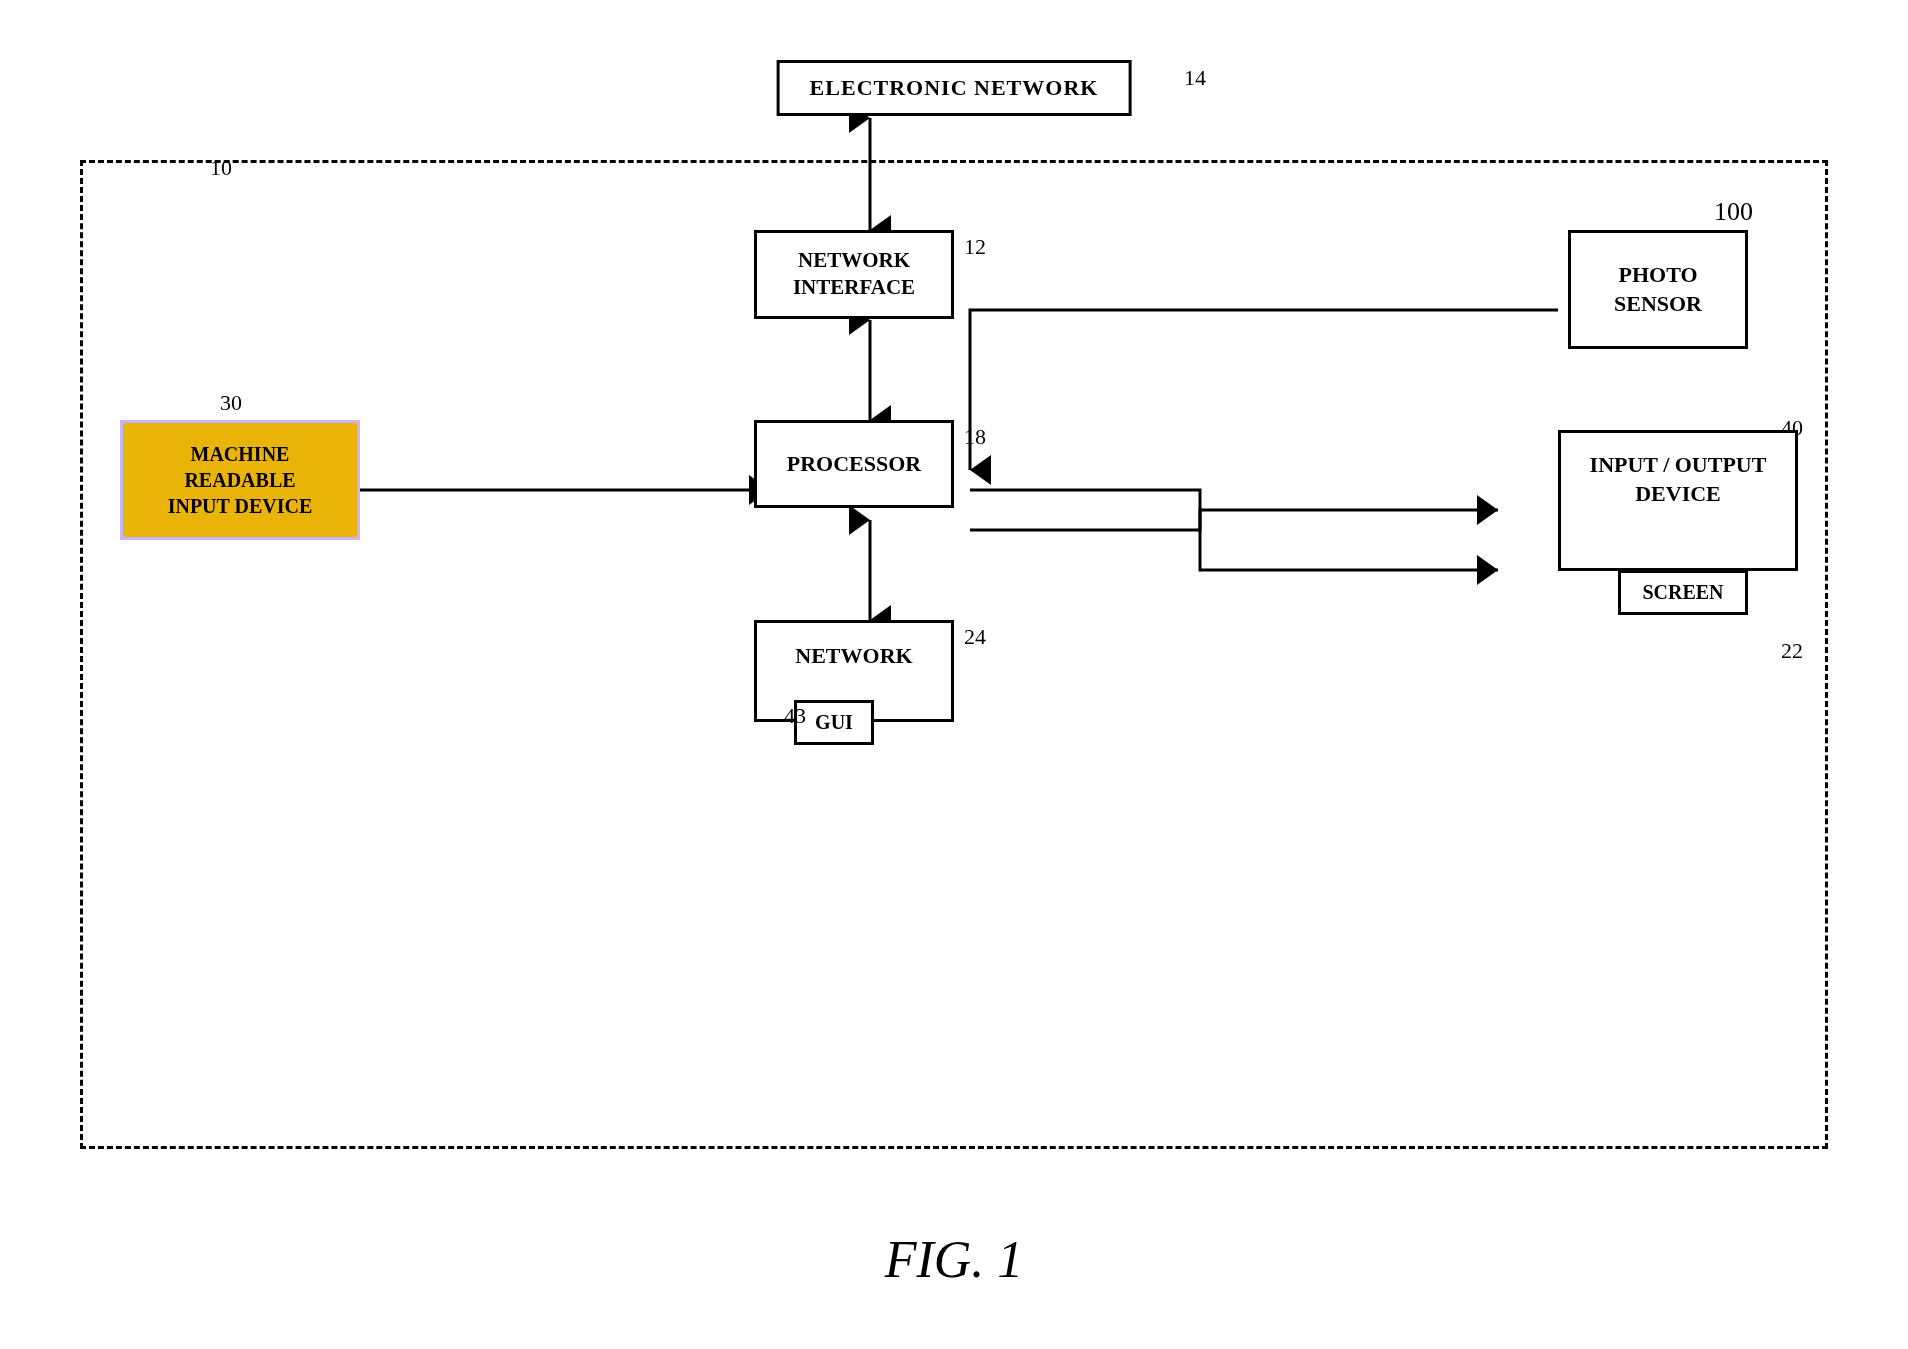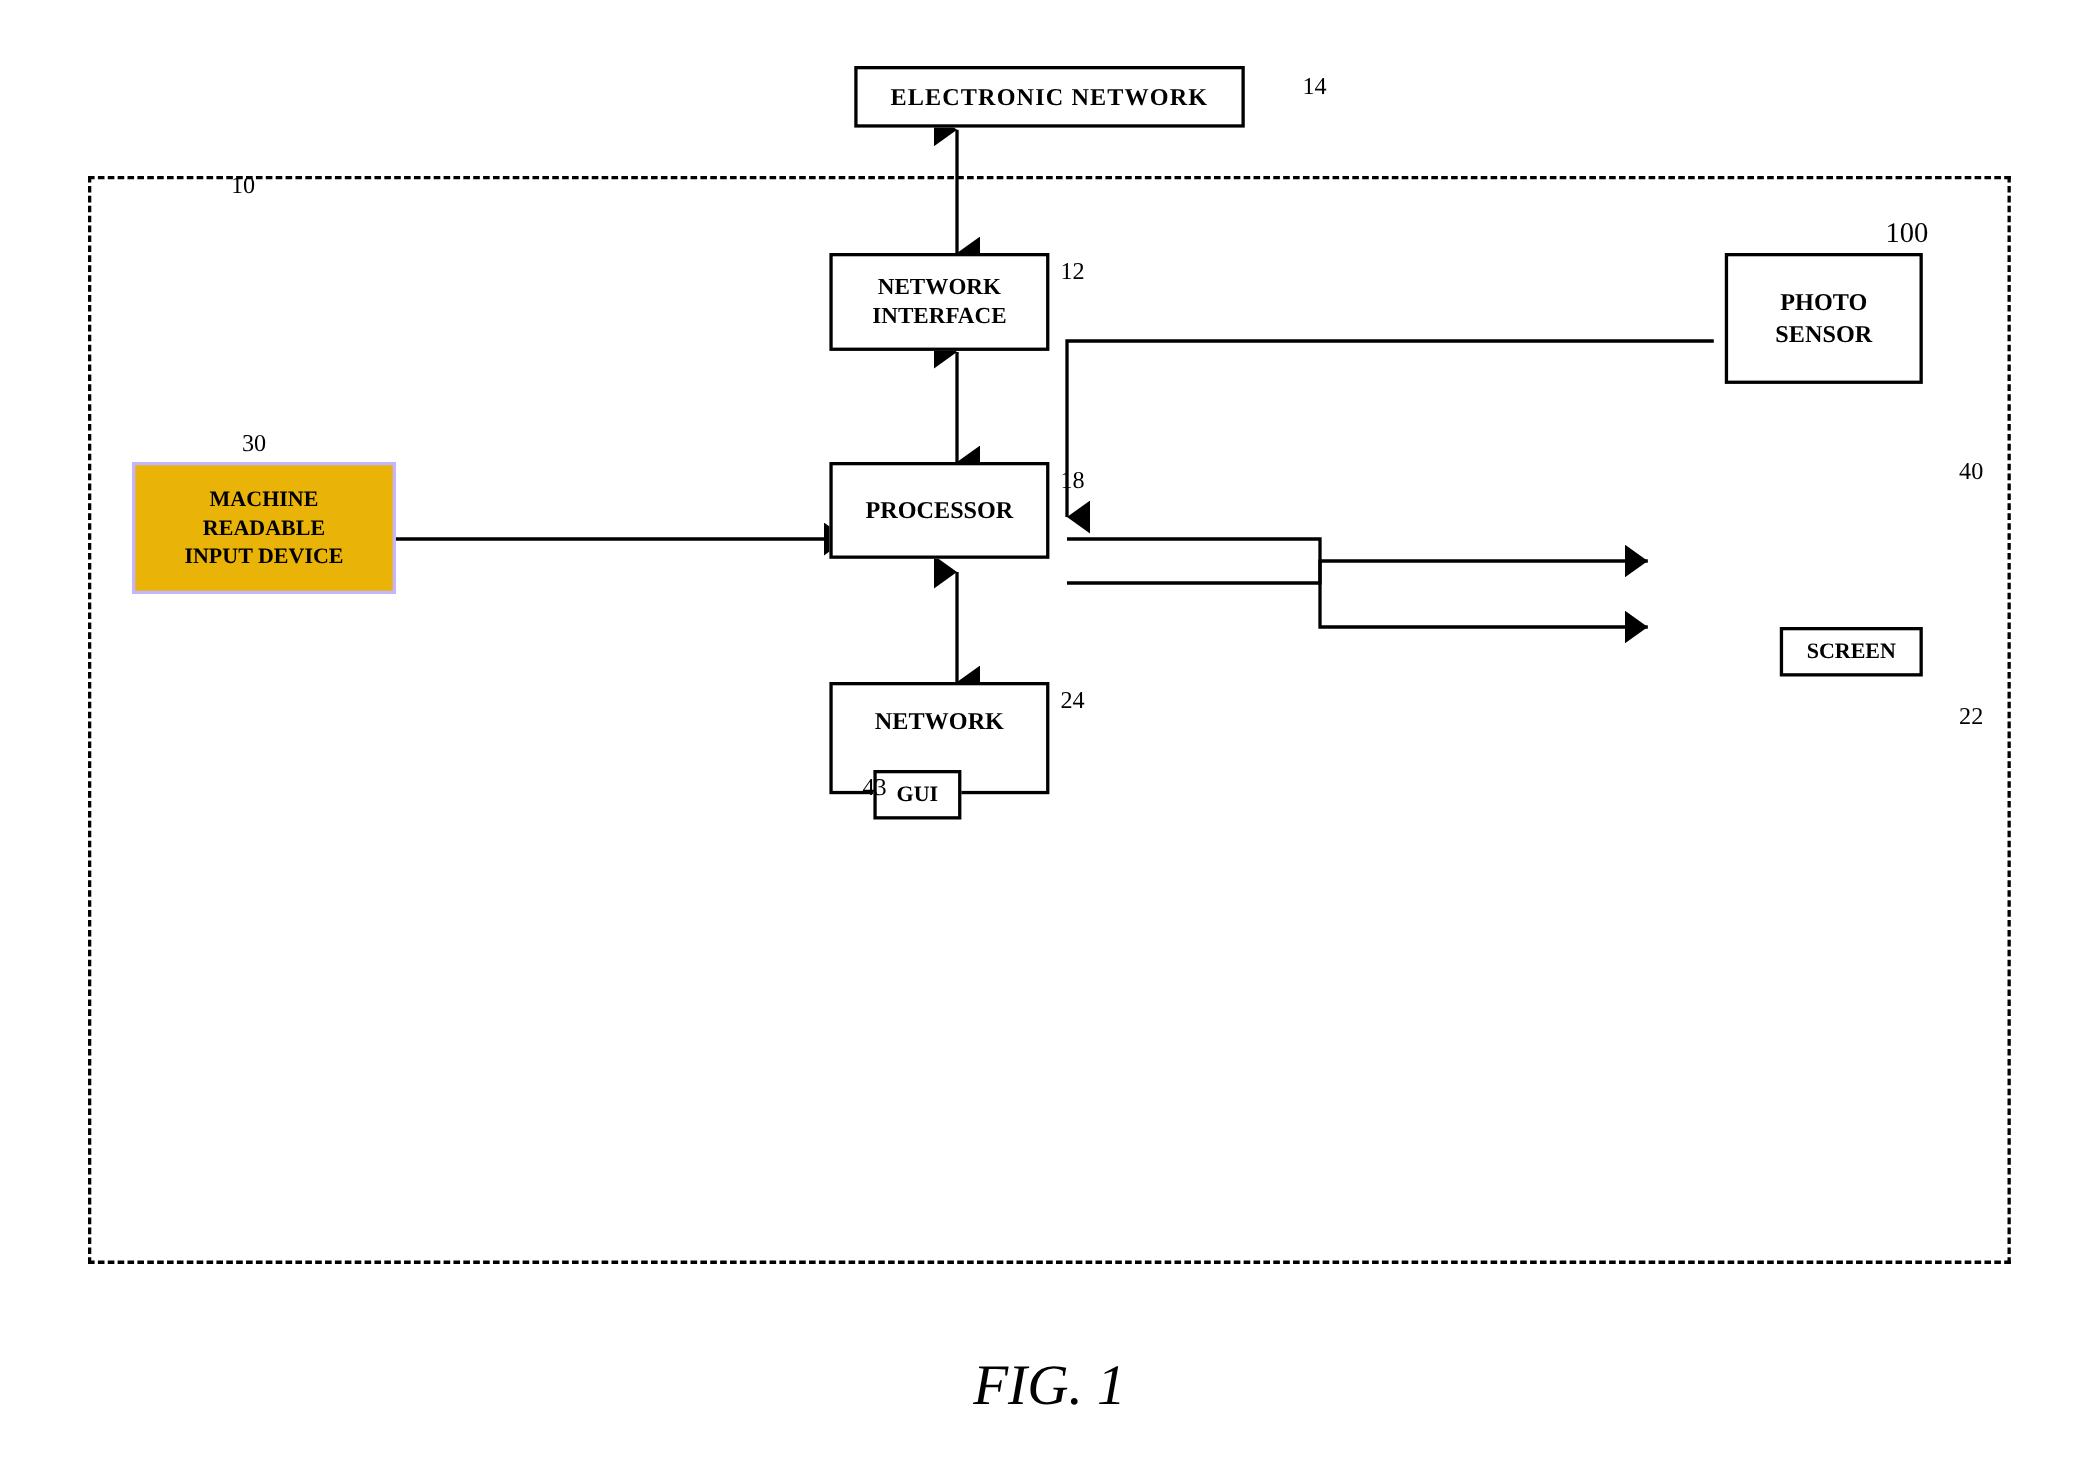--- a/index.html
+++ b/index.html
@@ -313,20 +313,23 @@
   <div class="machine-readable">
     MACHINE READABLE<br>INPUT DEVICE
   </div>
   <span class="label-30">30</span>
 
   <div class="photo-sensor">
     PHOTO<br>SENSOR
   </div>
   <span class="label-100">100</span>
 
+  <div class="io-device">
+    INPUT / OUTPUT<br>DEVICE
+  </div>
   <span class="label-20">40</span>
 
   <div class="screen-box">
     <span>SCREEN</span>
   </div>
   <span class="label-22">22</span>
 
   <svg class="connections-svg" viewBox="0 0 1908 1349">
     <defs>
       <marker id="arrowhead-down" markerWidth="10" markerHeight="7" refX="5" refY="7" orient="auto">

